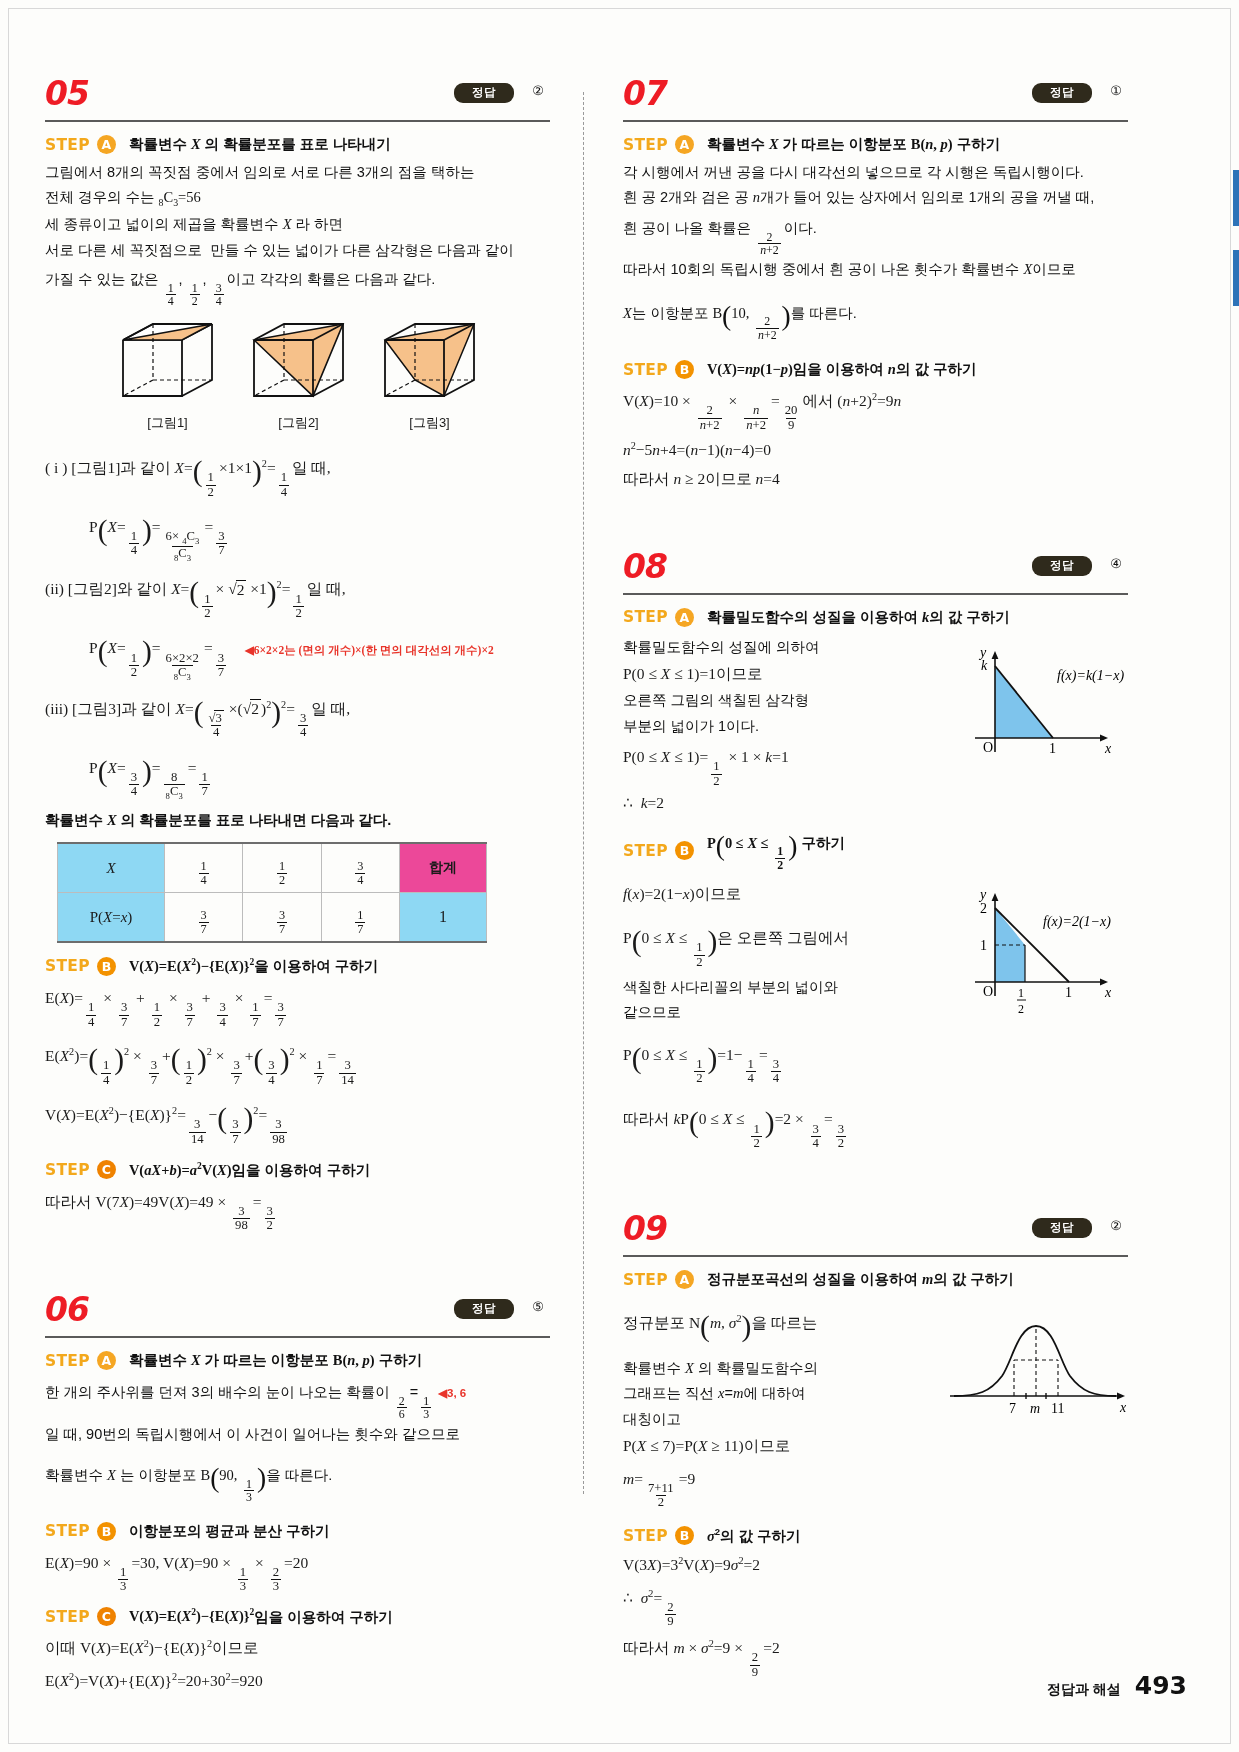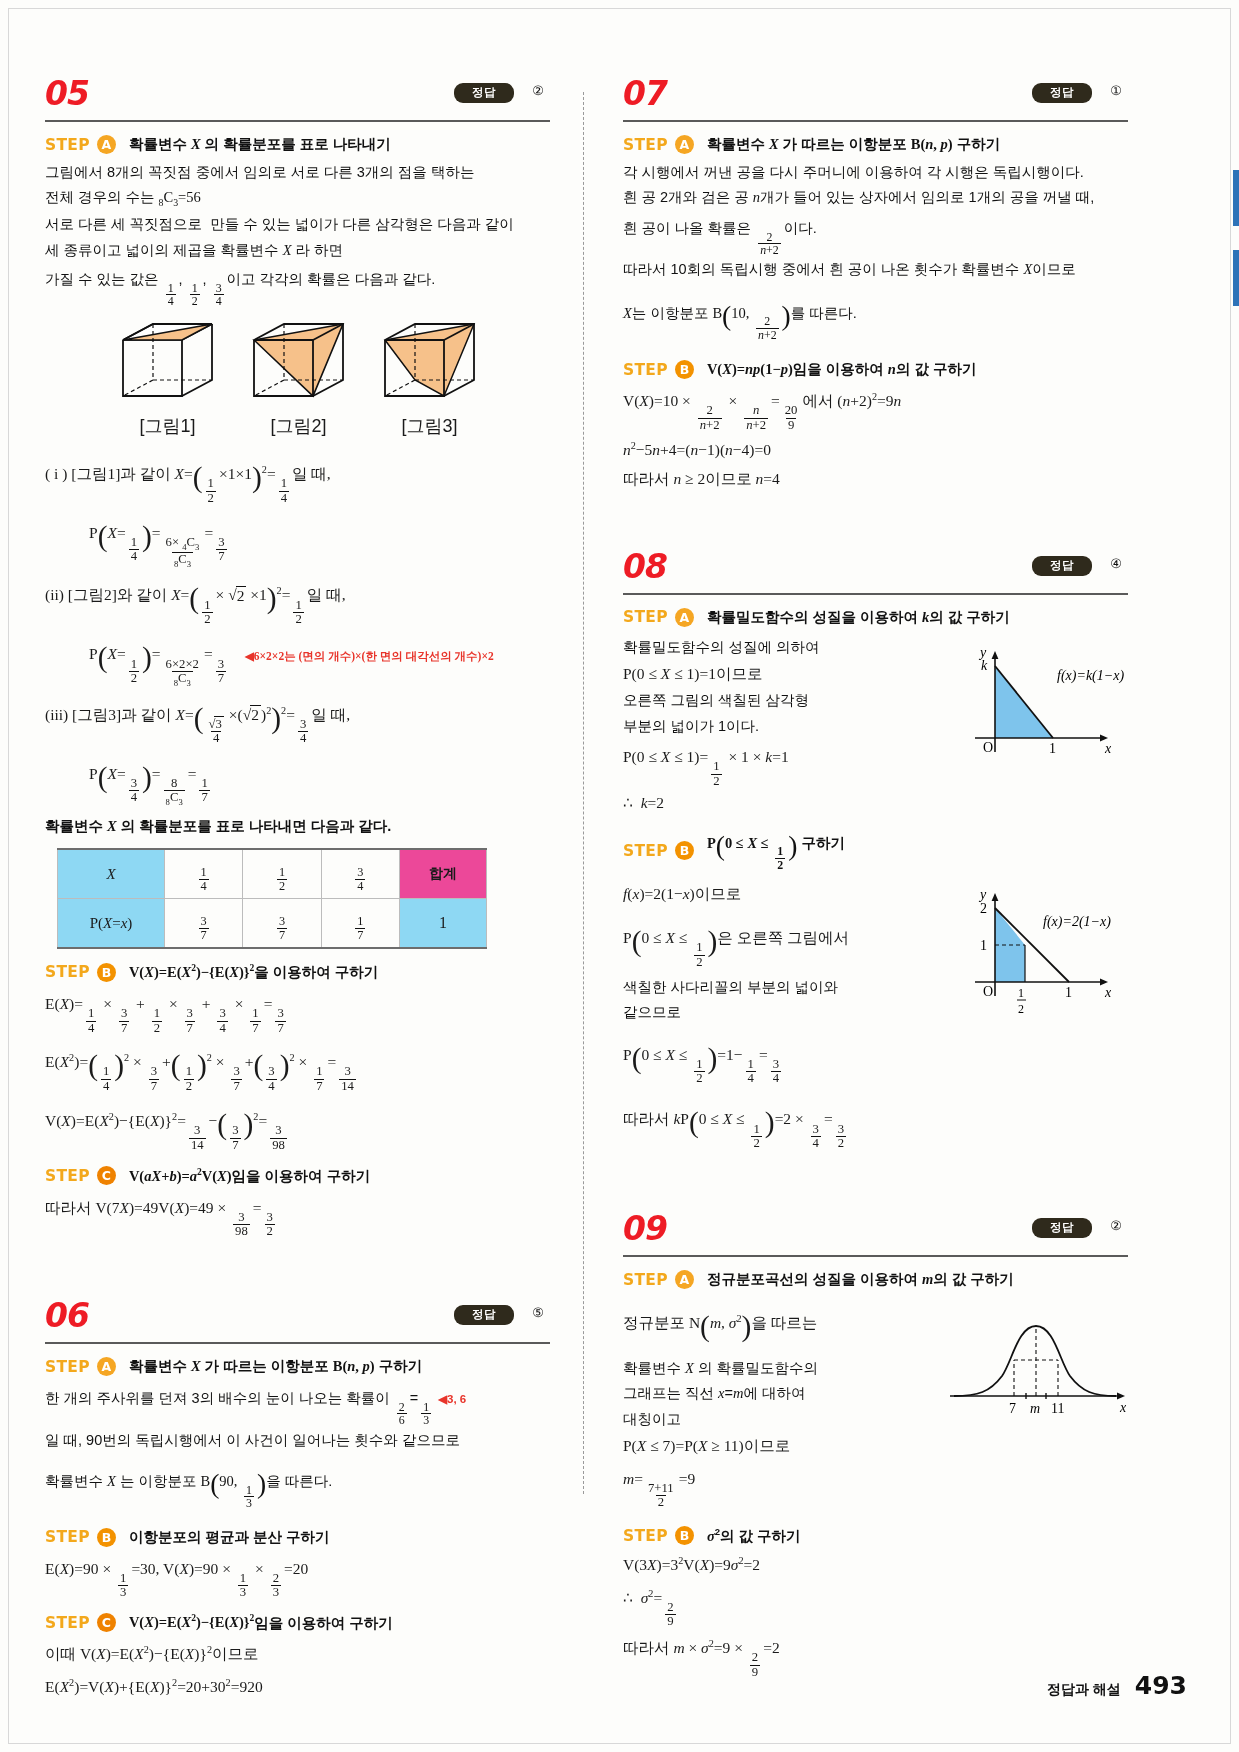--- a/index.html
+++ b/index.html
@@ -81,21 +81,21 @@
   table.dist td { border:1px solid #bcbcbc; text-align:center; height:46px; font-family:"Liberation Serif", serif; font-size:15px;}
   table.dist td.hd { background:#8ed8f3; width:104px; }
   table.dist td.sum { background:#ec4899; width:84px; font-family:"Liberation Sans", sans-serif; font-weight:bold; font-size:14px;}
   table.dist td.sumval { background:#8ed8f3; width:84px; font-family:"Liberation Serif", serif; font-size:16px; font-weight:normal;}
   table.dist tr:first-child td { border-top:2px solid #6d6d6d; }
   table.dist tr:last-child td { border-bottom:2px solid #6d6d6d;text-align:center; }
 
   
   .cubes { display:flex; gap:26px; margin:12px 0 0 70px; }
   .cube-wrap { text-align:center; }
-  .cube-cap { font-size:18px; margin-top:2px; font-family:"Liberation Sans", sans-serif;}
+  .cube-cap { font-size:13px; margin-top:2px; font-family:"Liberation Sans", sans-serif;}
 
   
   .figrow { display:flex; align-items:flex-start; }
   .figrow .body { flex:1 1 auto; }
   .figrow .fig { flex:0 0 auto; margin-left:4px; margin-top:6px;}
 
   
   .footer { position:absolute; right:52px; bottom:52px; display:flex; align-items:baseline; gap:14px;}
   .footer .label { font-size:14px; font-weight:bold; color:#111;text-align:center;}
   .footer .pageno { font-size:25px; font-weight:bold; color:#111; font-family:"DejaVu Sans", sans-serif;}
@@ -122,22 +122,22 @@
         <div class="rule"></div>
 
         <div class="step">
           <span class="step-word">STEP</span>
           <span class="step-badge">A</span>
           <span class="step-title">확률변수 <span class="it">X</span> 의 확률분포를 표로 나타내기</span>
         </div>
 
         <div class="txt">그림에서 8개의 꼭짓점 중에서 임의로 서로 다른 3개의 점을 택하는</div>
         <div class="txt">전체 경우의 수는 <span class="rm"><sub>8</sub>C<sub>3</sub>=56</span></div>
+        <div class="txt">세 종류이고 넓이의 제곱을 확률변수 <span class="it">X</span> 라 하면</div>
         <div class="txt">서로 다른 세 꼭짓점으로&nbsp; 만들 수 있는 넓이가 다른 삼각형은 다음과 같이</div>
-        <div class="txt">세 종류이고 넓이의 제곱을 확률변수 <span class="it">X</span> 라 하면</div>
         <div class="txt" style="line-height:2.2;">가질 수 있는 값은 <span class="fr">
               <span class="n">1</span>
               <span class="d">4</span>
             </span>, <span class="fr">
               <span class="n">1</span>
               <span class="d">2</span>
             </span>, <span class="fr">
               <span class="n">3</span>
               <span class="d">4</span>
             </span>이고 각각의 확률은 다음과 같다.</div>
@@ -425,21 +425,21 @@
           <div class="ans-pill">정답</div>
           <div class="ans-choice">①</div>
         </div>
         <div class="rule"></div>
 
         <div class="step">
           <span class="step-word">STEP</span>
           <span class="step-badge">A</span>
           <span class="step-title">확률변수 <span class="it">X</span> 가 따르는 이항분포 <span class="rm">B(<span class="it">n</span>, <span class="it">p</span>)</span> 구하기</span>
         </div>
-        <div class="txt">각 시행에서 꺼낸 공을 다시 주머니에 이용하여 각 시행은 독립시행이다.</div>
+        <div class="txt">각 시행에서 꺼낸 공을 다시 대각선의 넣으므로 각 시행은 독립시행이다.</div>
         <div class="txt">흰 공 2개와 검은 공 <span class="it">n</span>개가 들어 있는 상자에서 임의로 1개의 공을 꺼낼 때,</div>
         <div class="txt" style="line-height:2.3;">흰 공이 나올 확률은 <span class="fr">
               <span class="n">2</span>
               <span class="d"><span class="it">n</span>+2</span>
             </span>이다.</div>
         <div class="txt">따라서 10회의 독립시행 중에서 흰 공이 나온 횟수가 확률변수 <span class="it">X</span>이므로</div>
         <div class="txt" style="line-height:2.3;"><span class="it">X</span>는 이항분포 <span class="rm">B<span class="paren-big">(</span>10, <span class="fr">
                 <span class="n">2</span>
                 <span class="d"><span class="it">n</span>+2</span>
               </span><span class="paren-big">)</span></span>를 따른다.</div>

